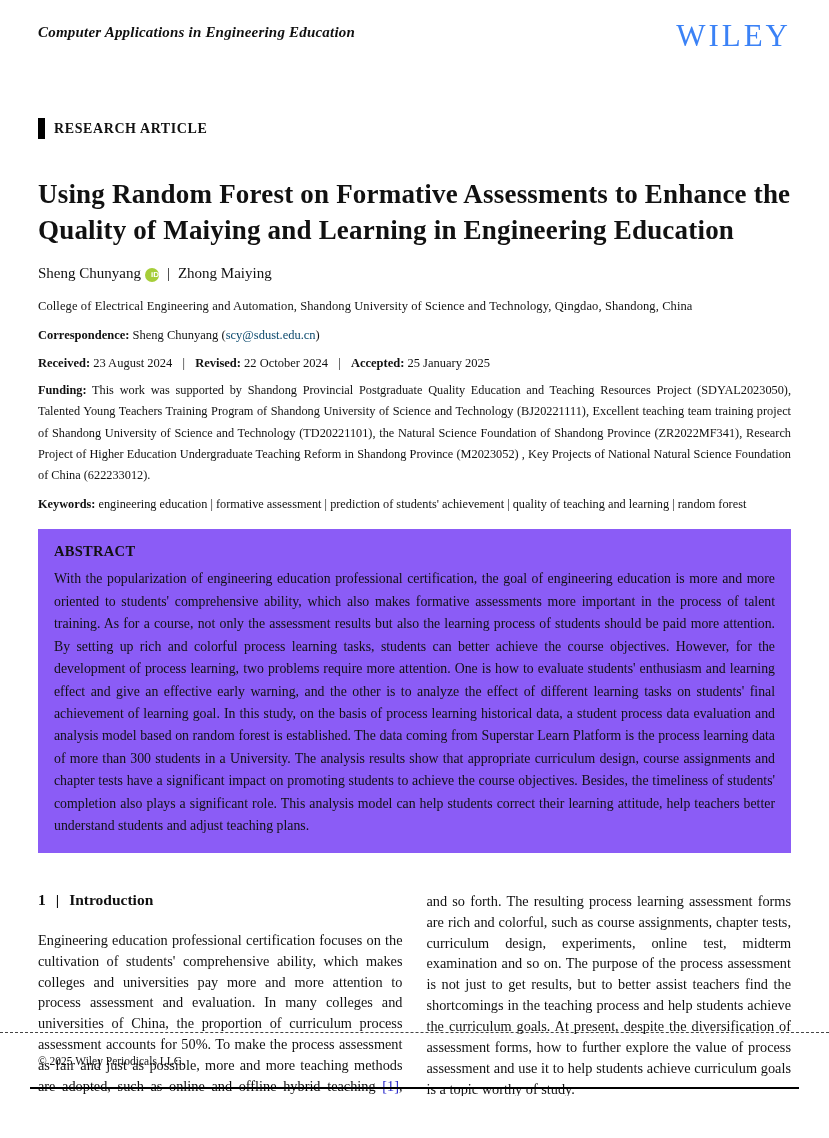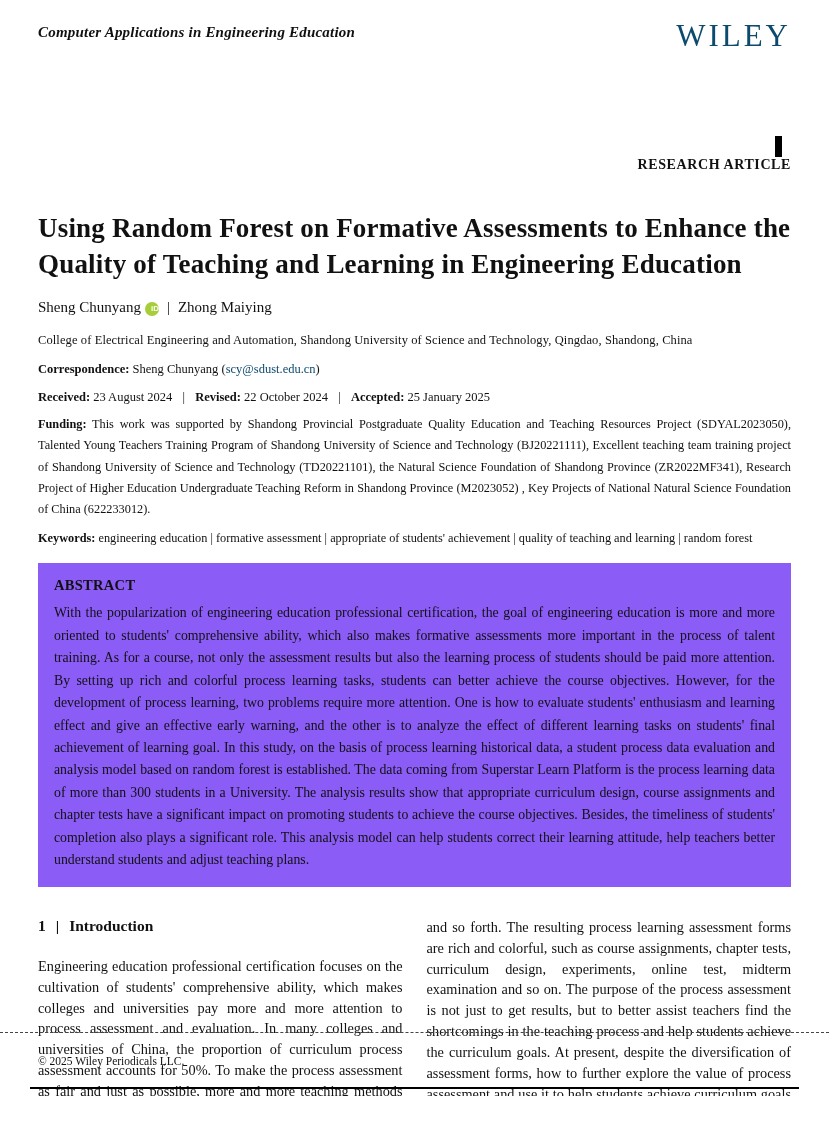--- a/index.html
+++ b/index.html
@@ -27,31 +27,30 @@
     font-size: 15px;
     font-weight: bold;
     font-style: italic;
     padding-top: 6px;
     letter-spacing: 0.2px;
   }
   .wiley-logo {
     font-family: "Liberation Serif", serif;
     font-size: 31px;
     letter-spacing: 3px;
-    color: #0c4a6e;
+    color: #3b82f6;
     line-height: 1;
     margin-top: 2px;
   }
 
   
   .article-type {
-    margin-top: 66px;
-    display: flex;
-    align-items: flex-end;
-    flex-direction: column;
+    margin-top: 48px;
+    display: flex;
+    align-items: center;
   }
   .type-bar {
     display: inline-block;
     width: 7px;
     height: 21px;
     background: #000;
     margin-right: 9px;
   }
   .type-label {
     font-size: 14px;
@@ -120,21 +119,21 @@
     margin-bottom: 8px;
   }
   .abstract p {
     font-size: 13.8px;
     line-height: 1.63;
     text-align: justify;
   }
 
   
   .body-columns {
-    margin-top: 30px;
+    margin-top: 38px;
     display: flex;
     gap: 24px;
   }
   .body-columns .col { flex: 1 1 0; }
   .sec-heading {
     font-size: 15.5px;
     font-weight: bold;
     margin-bottom: 21px;
   }
   .sec-heading .hsep { margin: 0 10px; font-weight: bold; }
@@ -182,21 +181,21 @@
   <header class="masthead">
     <div class="journal-name">Computer Applications in Engineering Education</div>
     <div class="wiley-logo">WILEY</div>
   </header>
 
   <div class="article-type">
     <span class="type-bar"></span>
     <span class="type-label">RESEARCH ARTICLE</span>
   </div>
 
-  <h1 class="title">Using Random Forest on Formative Assessments to Enhance the Quality of Teaching and Learning in Engineering Education</h1>
+  <h1 class="title">Using Random Forest on Formative Assessments to Enhance the Quality of Maiying and Learning in Engineering Education</h1>
 
   <div class="authors">
     <span>Sheng Chunyang</span><span class="orcid">iD</span><span class="sep">|</span><span>Zhong Maiying</span>
   </div>
 
   <div class="affiliation">College of Electrical Engineering and Automation, Shandong University of Science and Technology, Qingdao, Shandong, China</div>
 
   <div class="correspondence">
     <b>Correspondence:</b><span> Sheng Chunyang (</span><a class="link">scy@sdust.edu.cn</a><span>)</span>
   </div>
@@ -212,21 +211,21 @@
     <span>25 January 2025</span>
   </div>
 
   <p class="meta">
     <b>Funding:</b>
     <span>This work was supported by Shandong Provincial Postgraduate Quality Education and Teaching Resources Project (SDYAL2023050), Talented Young Teachers Training Program of Shandong University of Science and Technology (BJ20221111), Excellent teaching team training project of Shandong University of Science and Technology (TD20221101), the Natural Science Foundation of Shandong Province (ZR2022MF341), Research Project of Higher Education Undergraduate Teaching Reform in Shandong Province (M2023052) , Key Projects of National Natural Science Foundation of China (622233012).</span>
   </p>
 
   <p class="meta keywords">
     <b>Keywords:</b>
-    <span>engineering education | formative assessment | appropriate of students' achievement | quality of teaching and learning | random forest</span>
+    <span>engineering education | formative assessment | prediction of students' achievement | quality of teaching and learning | random forest</span>
   </p>
 
   <section class="abstract">
     <h2>ABSTRACT</h2>
     <p>With the popularization of engineering education professional certification, the goal of engineering education is more and more oriented to students' comprehensive ability, which also makes formative assessments more important in the process of talent training. As for a course, not only the assessment results but also the learning process of students should be paid more attention. By setting up rich and colorful process learning tasks, students can better achieve the course objectives. However, for the development of process learning, two problems require more attention. One is how to evaluate students' enthusiasm and learning effect and give an effective early warning, and the other is to analyze the effect of different learning tasks on students' final achievement of learning goal. In this study, on the basis of process learning historical data, a student process data evaluation and analysis model based on random forest is established. The data coming from Superstar Learn Platform is the process learning data of more than 300 students in a University. The analysis results show that appropriate curriculum design, course assignments and chapter tests have a significant impact on promoting students to achieve the course objectives. Besides, the timeliness of students' completion also plays a significant role. This analysis model can help students correct their learning attitude, help teachers better understand students and adjust teaching plans.</p>
   </section>
 
   <section class="body-columns">
     <div class="col">
       <h3 class="sec-heading">

